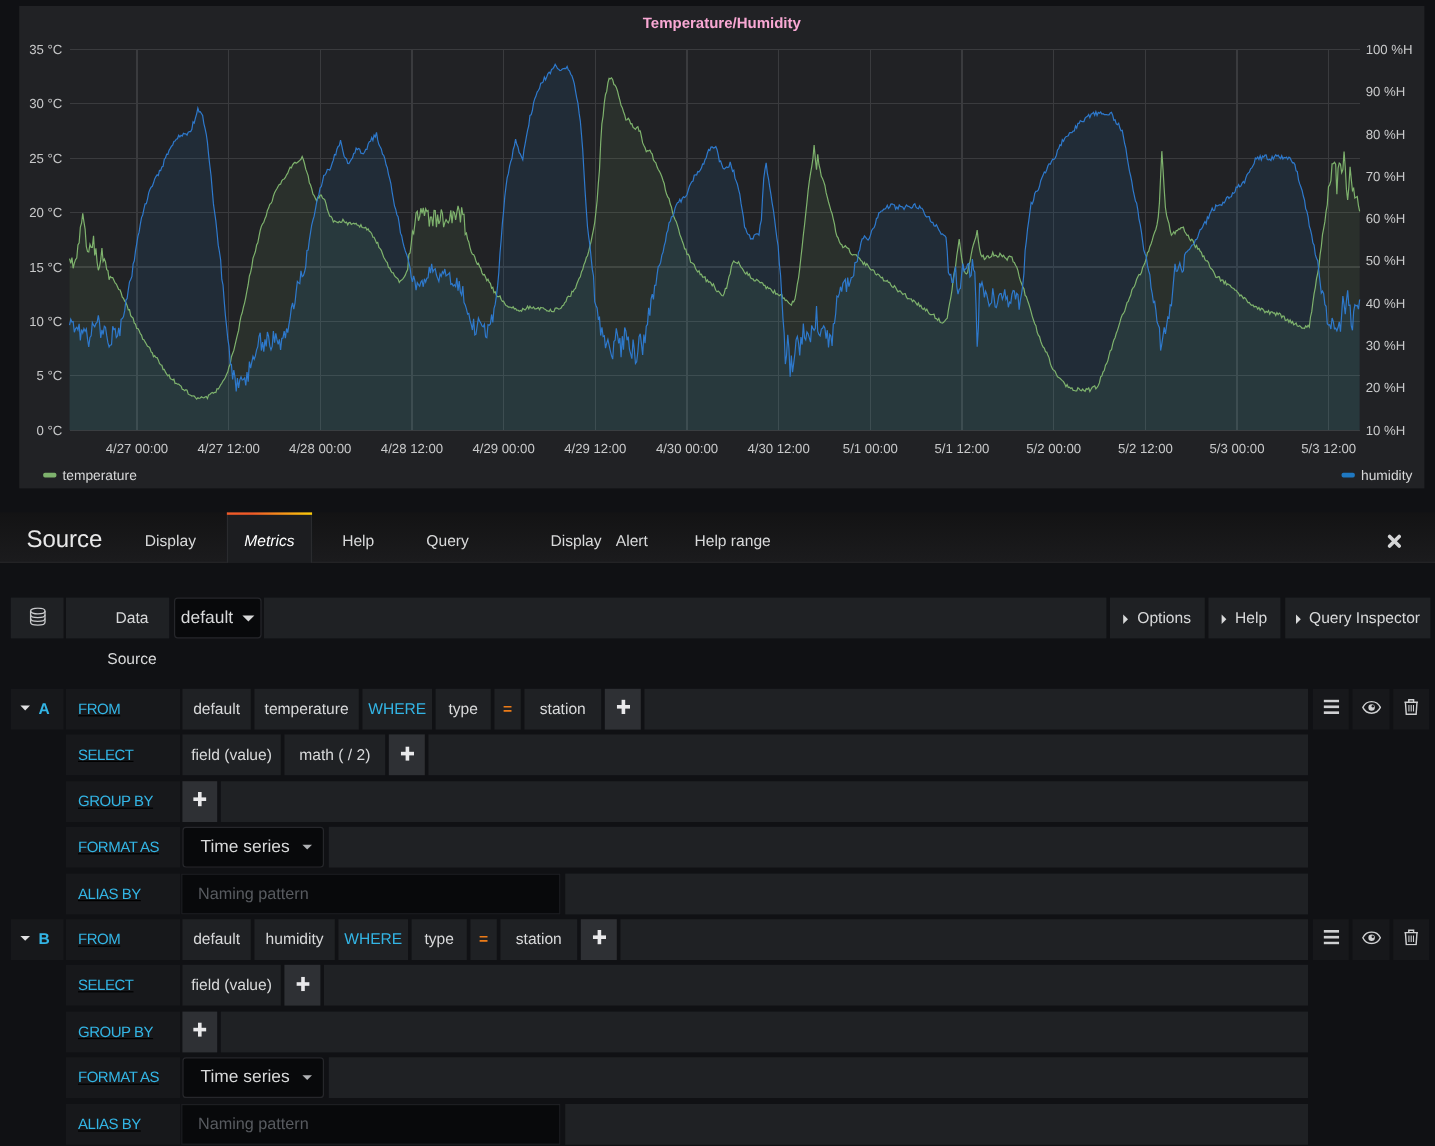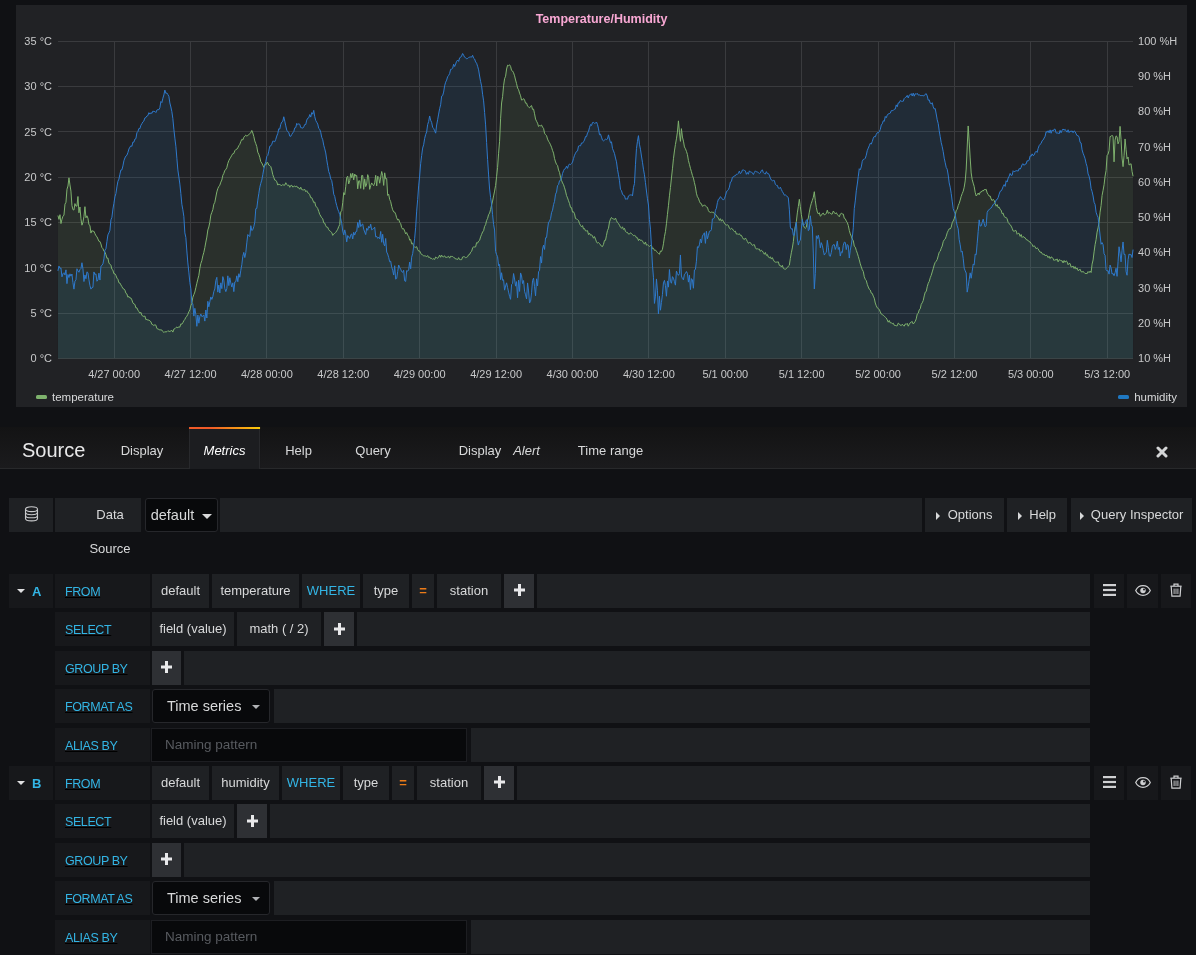--- a/index.html
+++ b/index.html
@@ -114,22 +114,22 @@
     <div class="lg-item" style="right:10px;"><span class="lg-swatch" style="background:#1f78c1"></span>humidity</div>
   </div>
 </div>
 <div class="tabbar">
   <div class="gtitle">Source</div>
   <span class="tab" style="left:142px;">Display</span>
     <span class="tab active" style="left:224.5px;font-style:italic;">Metrics</span>
     <span class="tab" style="left:298.5px;">Help</span>
     <span class="tab" style="left:373px;">Query</span>
     <span class="tab" style="left:480px;">Display</span>
-    <span class="tab" style="left:526.5px;font-style:italic;">Alert</span>
-    <span class="tab" style="left:610.5px;">Time range</span>
+    <span class="tab" style="left:526.5px;">Alert</span>
+    <span class="tab" style="left:610.5px;">Help range</span>
   <div class="closex"><svg width="12" height="12" viewBox="0 0 12 12">
         <g stroke="#d4d5d6" stroke-width="3" stroke-linecap="round">
           <line x1="2" y1="2" x2="10" y2="10"></line>
           <line x1="10" y1="2" x2="2" y2="10"></line>
         </g>
       </svg></div>
 </div>
 <div class="dscell" style="left:9px;width:44px;line-height:40px;"><svg width="15" height="16" viewBox="0 0 15 16">
       <g fill="none" stroke="#c9cacc" stroke-width="1.1">
         <ellipse cx="7.5" cy="3.2" rx="6" ry="2.4"></ellipse>

